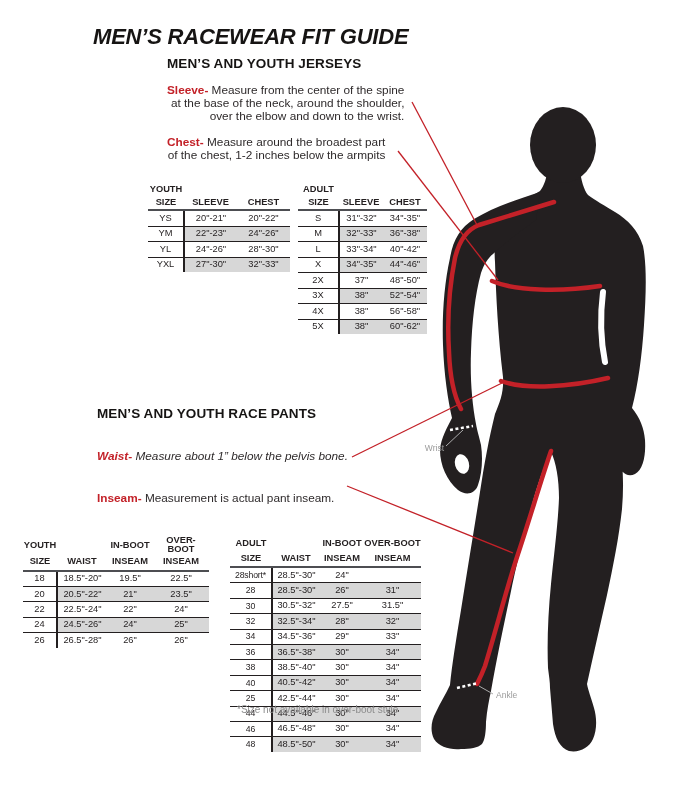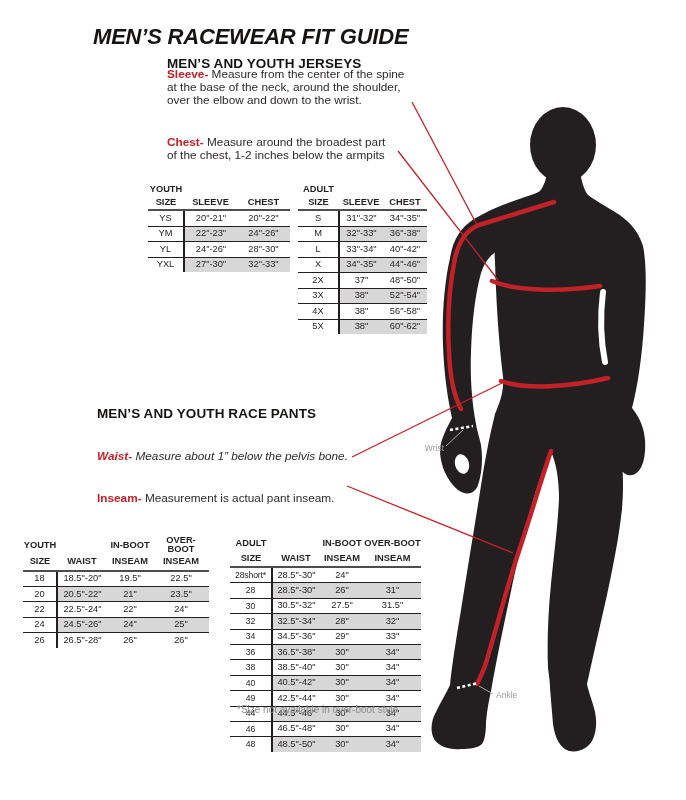--- a/index.html
+++ b/index.html
@@ -1,26 +1,26 @@
 <!DOCTYPE html>
 <html><head>
 <meta charset="utf-8">
 <style>
   html,body{margin:0;padding:0;background:#fff;}
   .page{position:relative;width:686px;height:800px;background:#ffffff;overflow:hidden;
         font-family:"Liberation Sans",sans-serif;color:#231f20;}
-  .abs{position:absolute;}
+  .abs{position:absolute;text-align:right;}
   
   .main-title{left:93px;top:24px;font-size:22px;font-weight:700;font-style:italic;
               letter-spacing:-0.2px;color:#161413;white-space:nowrap;}
   .section-heading{font-size:13.5px;font-weight:700;color:#161413;white-space:nowrap;letter-spacing:0.1px;}
   .h-jerseys{left:167px;top:56px;}
   .h-pants{left:97px;top:406px;}
   .instr{font-size:11.8px;line-height:13px;color:#2e2a2b;white-space:nowrap;}
-  .p-sleeve{left:167px;top:68px;}
+  .p-sleeve{left:167px;top:84px;}
   .p-chest{left:167px;top:136px;}
   .p-waist{left:97px;top:450px;font-style:italic;}
   .p-inseam{left:97px;top:492px;}
   .red{color:#c32128;font-weight:700;}
   .footnote{left:237px;top:704px;font-size:10px;color:#8c8c8c;white-space:nowrap;}
   
   table.fit-table{position:absolute;border-collapse:collapse;table-layout:fixed;
         font-size:9.3px;color:#231f20;line-height:1;}
   .fit-table th{font-weight:700;text-align:center;padding:0;}
   .fit-table td{text-align:center;padding:0;vertical-align:middle;}
@@ -368,21 +368,21 @@
           <td class="c2">30"</td>
           <td class="c3">34"</td>
         </tr>
         <tr>
           <td class="c0">40</td>
           <td class="c1">40.5"-42"</td>
           <td class="c2">30"</td>
           <td class="c3">34"</td>
         </tr>
         <tr>
-          <td class="c0">49</td>
+          <td class="c0">25</td>
           <td class="c1">42.5"-44"</td>
           <td class="c2">30"</td>
           <td class="c3">34"</td>
         </tr>
         <tr>
           <td class="c0">44</td>
           <td class="c1">44.5"-46"</td>
           <td class="c2">30"</td>
           <td class="c3">34"</td>
         </tr>

